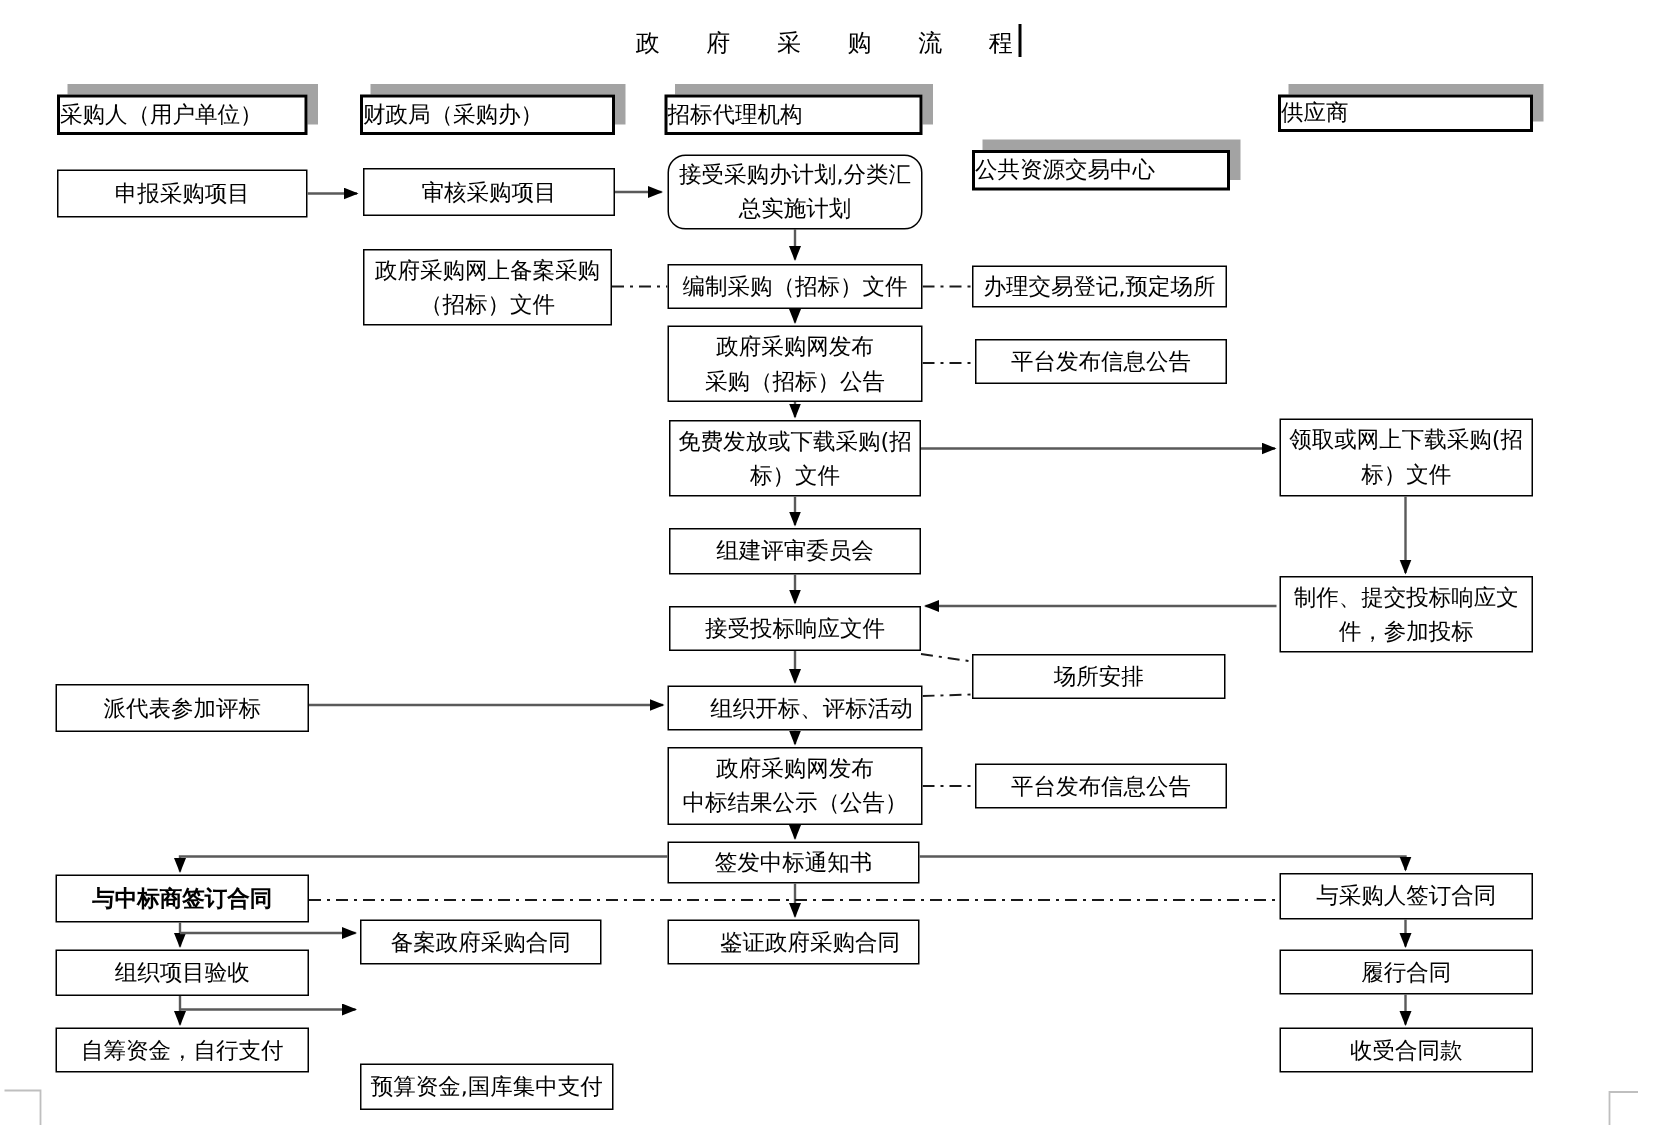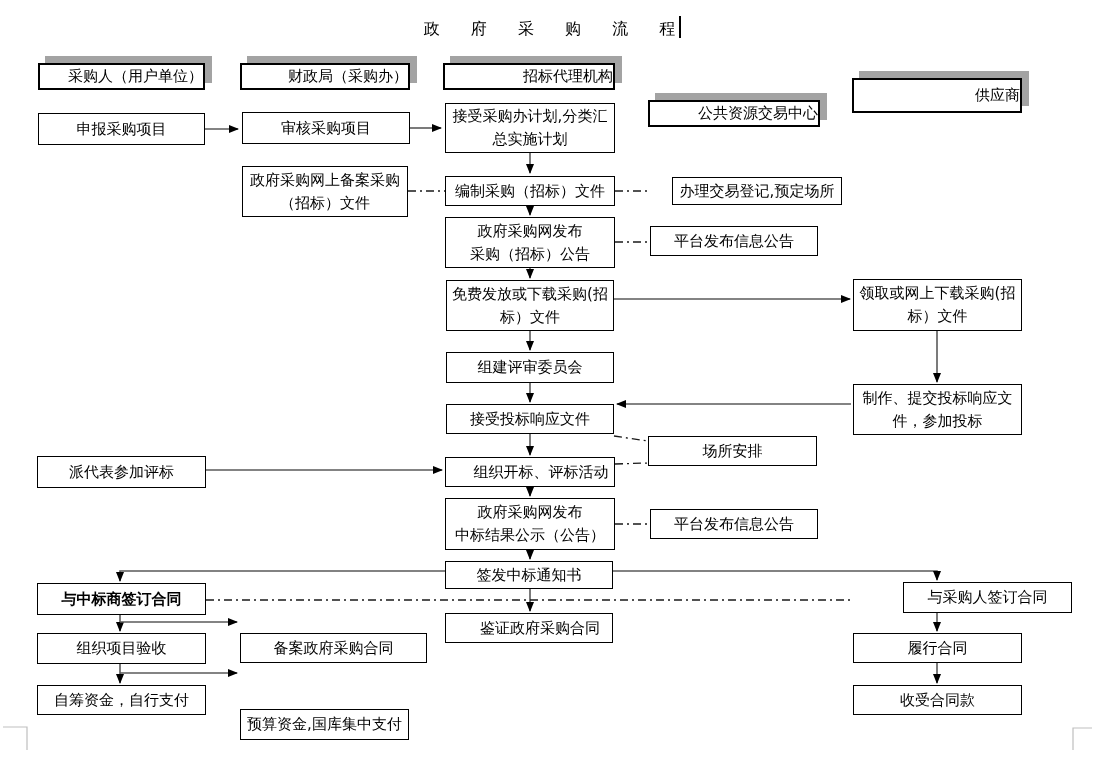--- a/index.html
+++ b/index.html
@@ -18,21 +18,21 @@
     font-weight:400;
   }
   #title .cursor{
     display:inline-block;width:2px;height:22px;background:#000;
     vertical-align:-4px;margin-left:-9px;
   }
   .lane{
     position:absolute;
     background:#fff;border:2px solid #000;
     box-shadow:7px -7px 0 #a3a3a3;
-    display:flex;align-items:center;justify-content:flex-end;
+    display:flex;align-items:center;justify-content:flex-start;
     font-size:15px;color:#000;box-sizing:border-box;
   }
   .node{
     position:absolute;
     background:#fff;border:1px solid #000;
     display:flex;align-items:center;justify-content:center;
     text-align:center;
     font-size:15px;line-height:23px;color:#000;
     box-sizing:border-box;
     white-space:pre-line;
@@ -55,21 +55,21 @@
     </div>
   <div class="lane" style="left:240px;top:63px;width:170px;height:27px;">
       <span>财政局（采购办）</span>
     </div>
   <div class="lane" style="left:443px;top:63px;width:172px;height:27px;">
       <span>招标代理机构</span>
     </div>
   <div class="lane" style="left:648px;top:63px;width:172px;height:27px;margin-top:37px;">
       <span>公共资源交易中心</span>
     </div>
-  <div class="lane" style="left:852px;top:63px;width:170px;height:35px;margin-top:15px;">
+  <div class="lane" style="left:852px;top:63px;width:170px;height:25px;">
       <span>供应商</span>
     </div>
 
   <svg id="wires" xmlns="http://www.w3.org/2000/svg">
     <defs>
       <marker id="arr" markerWidth="11" markerHeight="10" refX="9" refY="4" orient="auto" markerUnits="userSpaceOnUse">
         <path d="M0,0 L10,4 L0,8 Z" fill="#000"></path>
       </marker>
     </defs>
 
@@ -111,44 +111,44 @@
 
   <div class="node" style="left:38px;top:113px;width:167px;height:32px;"><span>申报采购项目</span></div>
   <div class="node" style="left:37px;top:456px;width:169px;height:32px;"><span>派代表参加评标</span></div>
   <div class="node" style="left:37px;top:583px;width:169px;height:32px;font-weight:bold;"><span>与中标商签订合同</span></div>
   <div class="node" style="left:37px;top:633px;width:169px;height:31px;"><span>组织项目验收</span></div>
   <div class="node" style="left:37px;top:685px;width:169px;height:30px;"><span>自筹资金，自行支付</span></div>
 
   <div class="node" style="left:242px;top:112px;width:168px;height:32px;"><span>审核采购项目</span></div>
   <div class="node" style="left:242px;top:166px;width:166px;height:51px;"><span>政府采购网上备案采购
 （招标）文件</span></div>
-  <div class="node" style="left:240px;top:613px;width:187px;height:30px;margin-top:20px;"><span>备案政府采购合同</span></div>
+  <div class="node" style="left:240px;top:613px;width:161px;height:30px;"><span>备案政府采购合同</span></div>
   <div class="node" style="left:240px;top:666px;width:169px;height:31px;margin-top:43px;"><span>预算资金,国库集中支付</span></div>
 
-  <div class="node" style="left:445px;top:103px;width:170px;height:50px;"><span>接受采购办计划,分类汇
+  <div class="node" style="left:445px;top:103px;width:170px;height:50px;border-radius:12px;"><span>接受采购办计划,分类汇
 总实施计划</span></div>
   <div class="node" style="left:445px;top:176px;width:170px;height:30px;"><span>编制采购（招标）文件</span></div>
   <div class="node" style="left:445px;top:217px;width:170px;height:51px;"><span>政府采购网发布
 采购（招标）公告</span></div>
   <div class="node" style="left:446px;top:280px;width:168px;height:51px;"><span>免费发放或下载采购(招
 标）文件</span></div>
   <div class="node" style="left:446px;top:352px;width:168px;height:31px;"><span>组建评审委员会</span></div>
   <div class="node" style="left:446px;top:404px;width:168px;height:30px;"><span>接受投标响应文件</span></div>
   <div class="node" style="left:445px;top:457px;width:170px;height:30px;padding-left:24px;"><span>组织开标、评标活动</span></div>
   <div class="node" style="left:445px;top:498px;width:170px;height:52px;"><span>政府采购网发布
 中标结果公示（公告）</span></div>
   <div class="node" style="left:445px;top:561px;width:168px;height:28px;text-align:right;"><span>签发中标通知书</span></div>
   <div class="node" style="left:445px;top:613px;width:168px;height:30px;padding-left:24px;"><span>鉴证政府采购合同</span></div>
 
-  <div class="node" style="left:672px;top:177px;width:170px;height:28px;"><span>办理交易登记,预定场所</span></div>
+  <div class="node" style="left:648px;top:177px;width:170px;height:28px;"><span>办理交易登记,预定场所</span></div>
   <div class="node" style="left:650px;top:226px;width:168px;height:30px;"><span>平台发布信息公告</span></div>
   <div class="node" style="left:648px;top:436px;width:169px;height:30px;"><span>场所安排</span></div>
   <div class="node" style="left:650px;top:509px;width:168px;height:30px;"><span>平台发布信息公告</span></div>
 
   <div class="node" style="left:853px;top:279px;width:169px;height:52px;"><span>领取或网上下载采购(招
 标）文件</span></div>
   <div class="node" style="left:853px;top:384px;width:169px;height:51px;"><span>制作、提交投标响应文
 件，参加投标</span></div>
-  <div class="node" style="left:903px;top:582px;width:169px;height:31px;"><span>与采购人签订合同</span></div>
+  <div class="node" style="left:853px;top:582px;width:169px;height:31px;"><span>与采购人签订合同</span></div>
   <div class="node" style="left:853px;top:633px;width:169px;height:30px;"><span>履行合同</span></div>
   <div class="node" style="left:853px;top:685px;width:169px;height:30px;"><span>收受合同款</span></div>
 
 </div>
 
 </body></html>

